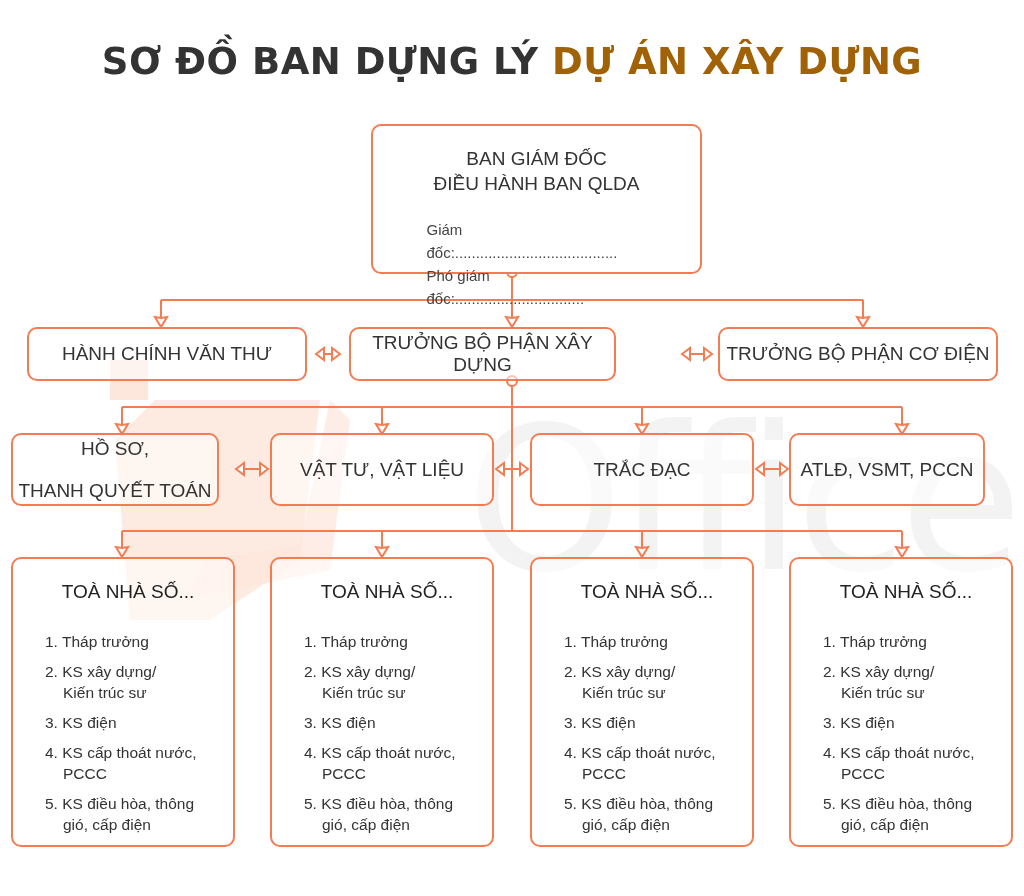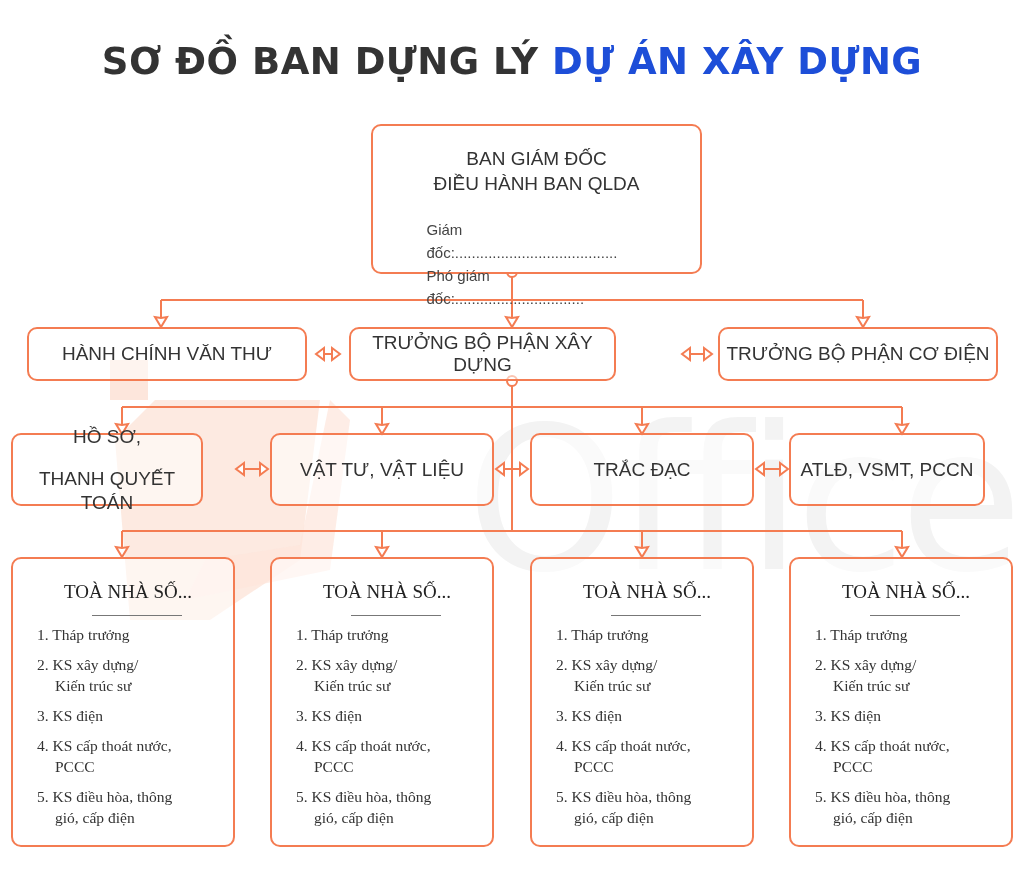--- a/index.html
+++ b/index.html
@@ -1,31 +1,31 @@
 <!DOCTYPE html>
 <html><head>
 <meta charset="utf-8">
 <style>
   html,body{margin:0;padding:0;background:#ffffff;}
   body{width:1024px;height:896px;position:relative;overflow:hidden;font-family:"Liberation Sans","DejaVu Sans",sans-serif;color:#333333;}
   .wm{position:absolute;z-index:0;}
   .wm-word{position:absolute;left:440px;top:400px;font-family:"DejaVu Sans",sans-serif;font-size:200px;color:#f3f3f3;letter-spacing:-6px;line-height:1;margin-left:26px;}
   .title{position:absolute;left:0;top:40px;width:1024px;text-align:center;font-family:"DejaVu Sans",sans-serif;font-weight:bold;font-size:37px;letter-spacing:0.5px;color:#333333;z-index:2;}
-  .title .accent{color:#1d4ed8;}
+  .title .accent{color:#a16207;}
   svg.lines{position:absolute;left:0;top:0;z-index:1;}
   .box{position:absolute;border:2px solid #f47c52;border-radius:10px;background:rgba(255,255,255,0.55);box-sizing:border-box;z-index:2;display:flex;align-items:center;justify-content:center;text-align:center;font-size:19px;color:#333333;}
   .box.multi{flex-direction:column;}
   .top-box{left:371px;top:124px;width:331px;height:150px;flex-direction:column;justify-content:flex-start;padding-top:20px;background:#fff;}
   .top-box .t{font-size:19px;line-height:25px;}
   .sep{width:150px;height:1px;background:#777;margin:12px auto 10px;}
   .sig{font-size:15px;color:#444;line-height:23px;text-align:left;width:220px;}
-  .building{flex-direction:column;justify-content:flex-start;align-items:flex-start;padding:22px 0 0 24px;text-align:left;font-family:Liberation Serif, serif;}
+  .building{flex-direction:column;justify-content:flex-start;align-items:flex-start;padding:22px 0 0 24px;text-align:left;}
   .building .bt{font-size:19px;color:#222;width:190px;text-align:center;margin-left:-4px;}
   .building .bsep{width:90px;height:1px;background:#777;margin:12px 0 8px 55px;}
-  .building ol{margin:0;padding:0;list-style:none;font-size:15.5px;color:#333;}
+  .building ol{margin:8px;padding:0;list-style:none;font-size:15.5px;color:#333;}
   .building li{margin-bottom:9px;line-height:21px;}
 </style>
 </head>
 <body>
 
 <svg class="wm" width="1024" height="896" style="left:0;top:0;">
   <rect x="110" y="360" width="38" height="40" fill="#fde6dc"></rect>
   <polygon points="115,440 155,400 320,400 300,560 210,620 130,620" fill="#fde6dc" opacity="0.85"></polygon>
   <polygon points="185,600 205,560 300,545 330,400 350,420 330,570" fill="#fde6dc" opacity="0.7"></polygon>
 </svg>
@@ -101,21 +101,21 @@
 <div class="box" style="left:27px;top:327px;width:280px;height:54px;">
     <span>HÀNH CHÍNH VĂN THƯ</span>
   </div>
 <div class="box" style="left:349px;top:327px;width:267px;height:54px;">
     <span>TRƯỞNG BỘ PHẬN XÂY DỰNG</span>
   </div>
 <div class="box" style="left:718px;top:327px;width:280px;height:54px;">
     <span>TRƯỞNG BỘ PHẬN CƠ ĐIỆN</span>
   </div>
 
-<div class="box multi" style="left:11px;top:433px;width:192px;height:73px;line-height:24px;gap:18px;">
+<div class="box multi" style="left:11px;top:433px;width:208px;height:73px;line-height:24px;gap:18px;">
   <span>HỒ SƠ,</span>
   <span>THANH QUYẾT TOÁN</span>
 </div>
 <div class="box" style="left:270px;top:433px;width:224px;height:73px;">
     <span>VẬT TƯ, VẬT LIỆU</span>
   </div>
 <div class="box" style="left:530px;top:433px;width:224px;height:73px;">
     <span>TRẮC ĐẠC</span>
   </div>
 <div class="box" style="left:789px;top:433px;width:196px;height:73px;">

